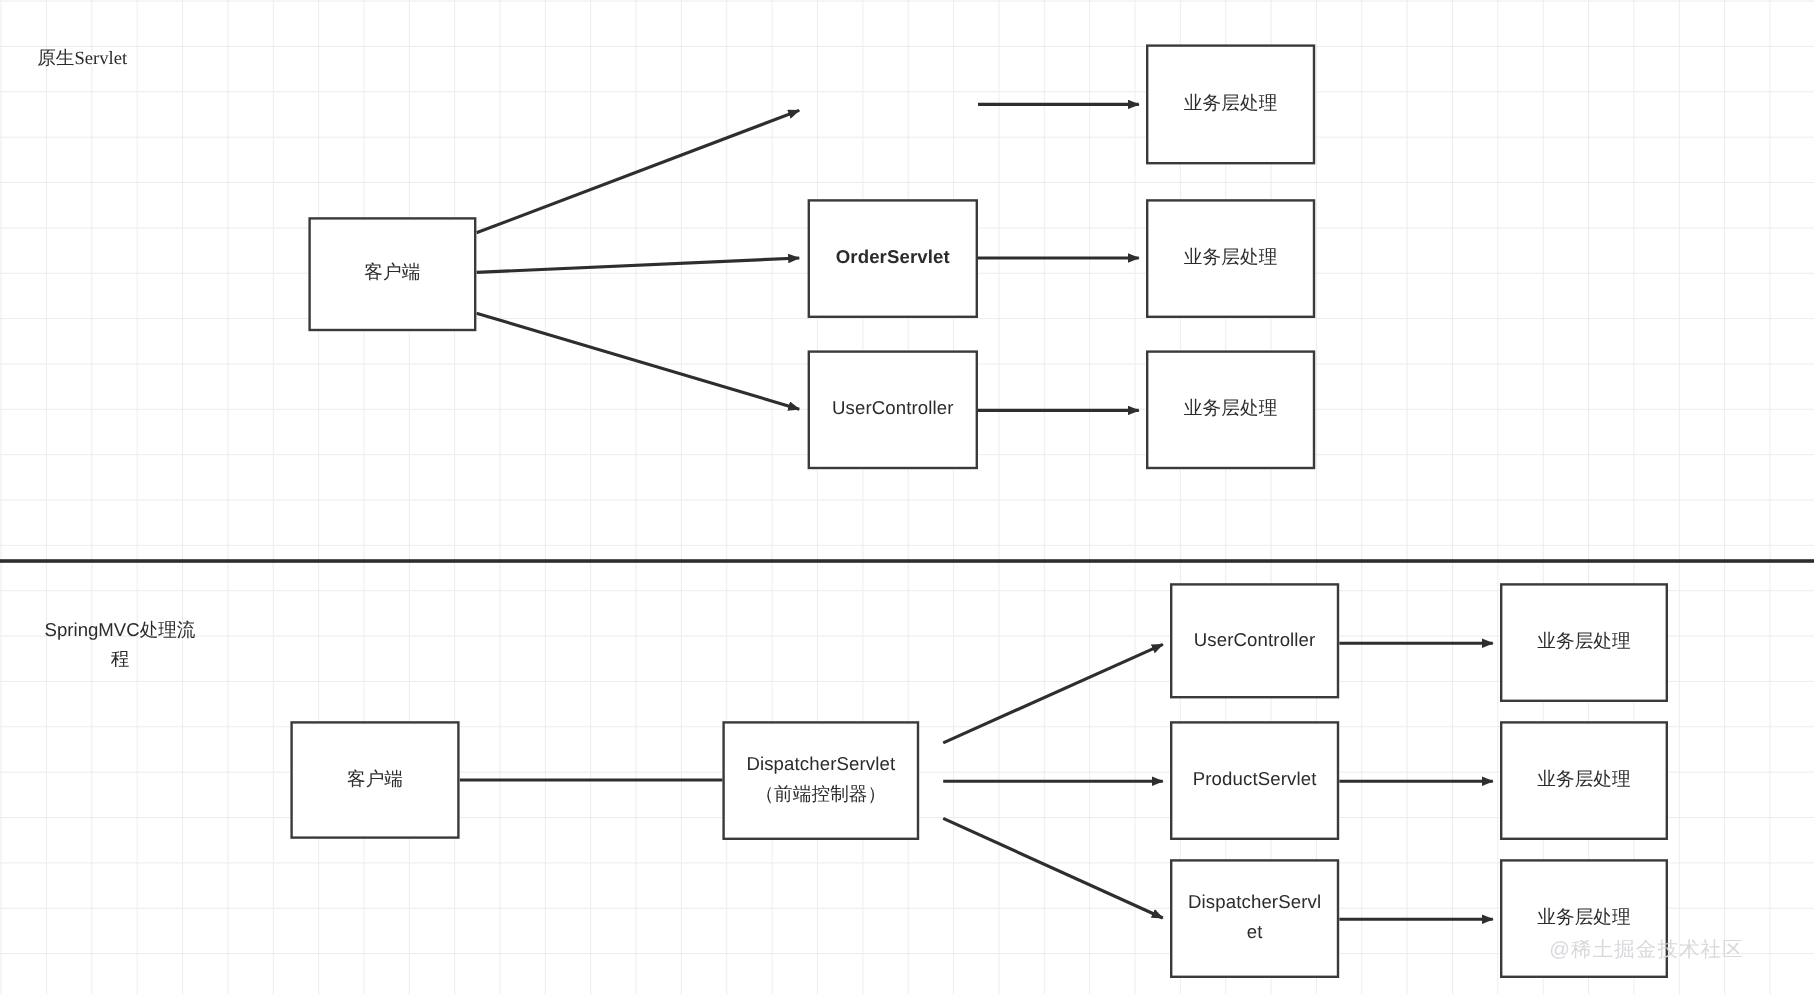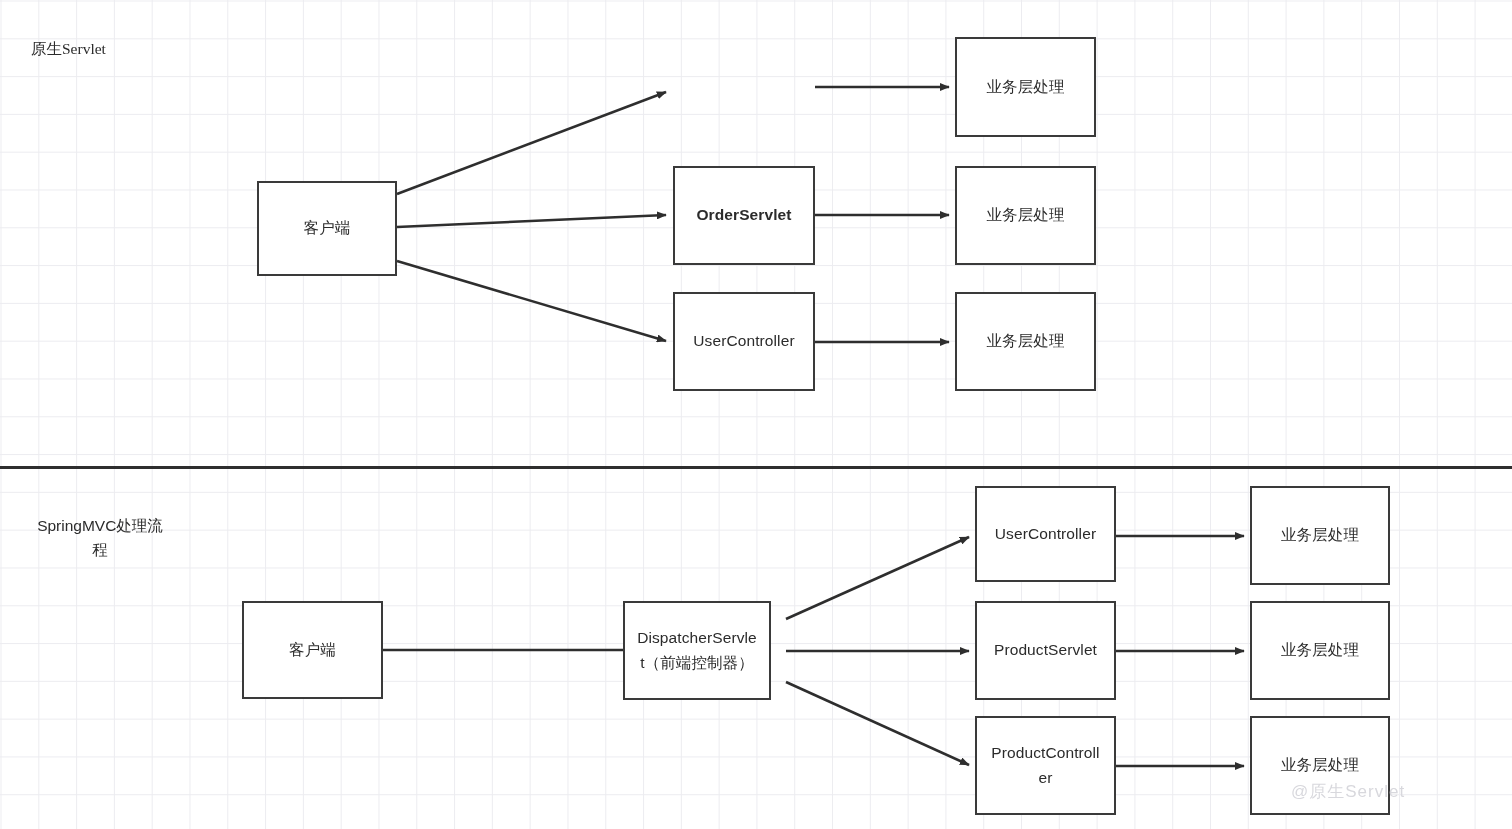--- a/index.html
+++ b/index.html
@@ -156,43 +156,43 @@
   <div class="node" style="left:955px; top:292px; width:141px; height:99px;">
     <span class="node-label">业务层处理</span>
   </div>
 
   <div class="divider" style="top:466px;"></div>
 
   <div class="node" style="left:242px; top:601px; width:141px; height:98px;">
     <span class="node-label">客户端</span>
   </div>
 
-  <div class="node" style="left:623px; top:601px; width:148px; height:99px;">
+  <div class="node" style="left:602px; top:601px; width:164px; height:99px;">
     <span class="node-label">DispatcherServlet（前端控制器）</span>
   </div>
 
   <div class="node" style="left:975px; top:486px; width:141px; height:96px;align-items:center;">
     <span class="node-label">UserController</span>
   </div>
 
   <div class="node" style="left:975px; top:601px; width:141px; height:99px;">
     <span class="node-label">ProductServlet</span>
   </div>
 
   <div class="node" style="left:975px; top:716px; width:141px; height:99px;">
-    <span class="node-label">ProductController</span>
+    <span class="node-label">DispatcherServlet</span>
   </div>
 
   <div class="node" style="left:1250px; top:486px; width:140px; height:99px;">
     <span class="node-label">业务层处理</span>
   </div>
 
   <div class="node" style="left:1250px; top:601px; width:140px; height:99px;">
     <span class="node-label">业务层处理</span>
   </div>
 
   <div class="node" style="left:1250px; top:716px; width:140px; height:99px;">
     <span class="node-label">业务层处理</span>
   </div>
 
-  <div class="watermark" style="left:1291px; top:780px;">@原生Servlet</div>
+  <div class="watermark" style="left:1291px; top:780px;">@稀土掘金技术社区</div>
 
 </div>
 
 </body></html>

